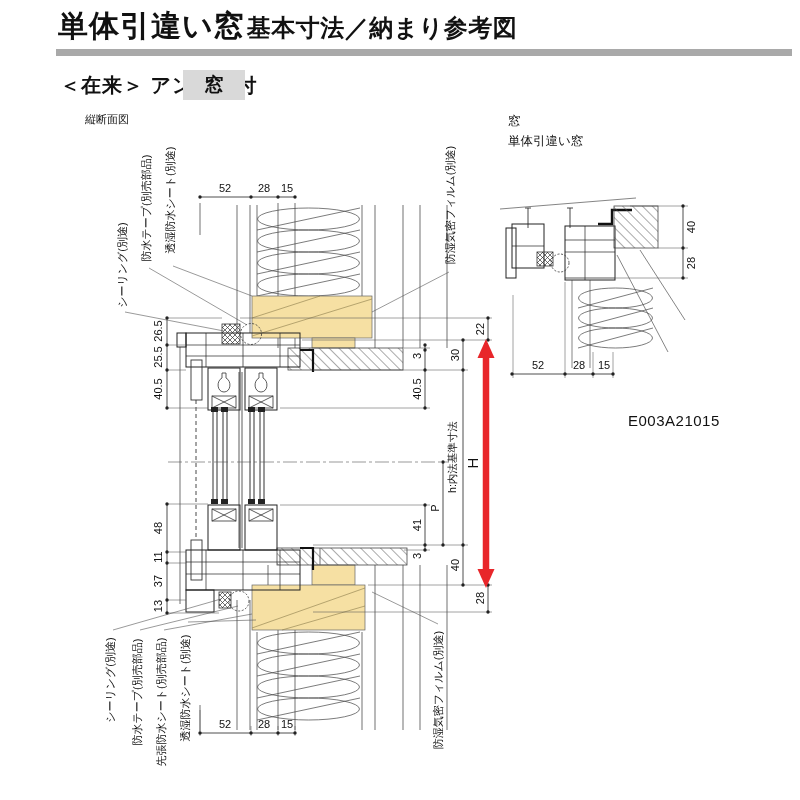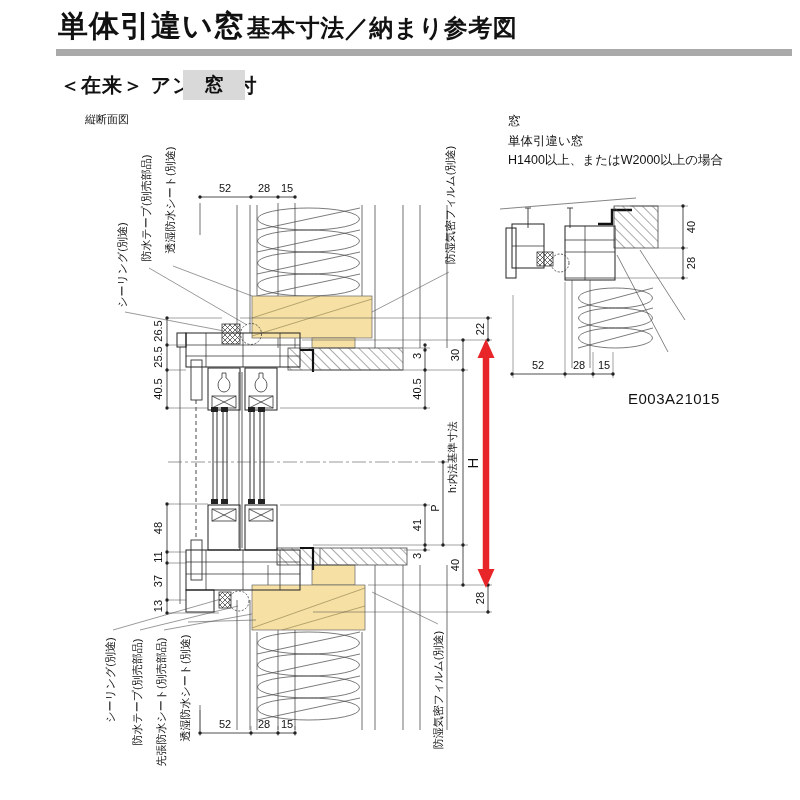--- a/index.html
+++ b/index.html
@@ -7,42 +7,41 @@
         font-family:"Liberation Sans","DejaVu Sans",sans-serif;color:#111;}
   .title-row{position:absolute;left:58px;top:6px;display:flex;align-items:baseline;gap:2px;}
   .title-main{font-size:30px;font-weight:900;letter-spacing:1px;}
   .title-sub{font-size:24px;font-weight:700;letter-spacing:0.5px;}
   .rule{position:absolute;left:56px;top:49px;width:736px;height:7px;background:#a9a9a9;}
   .variant{position:absolute;left:60px;top:72px;font-size:20px;font-weight:700;letter-spacing:1px;}
   .variant-box{position:absolute;left:183px;top:70px;width:62px;height:30px;background:#d9d9d9;
                display:flex;align-items:center;justify-content:center;font-size:19px;font-weight:700;}
   .section-label{position:absolute;left:85px;top:112px;font-size:11px;}
   .note{position:absolute;left:508px;top:112px;font-size:12.5px;line-height:19.5px;}
-  .code{position:absolute;left:628px;top:390px;font-size:15px;letter-spacing:0.5px;}
+  .code{position:absolute;left:628px;top:412px;font-size:15px;letter-spacing:0.5px;}
   svg{position:absolute;left:0;top:0;}
   text{stroke:none;}
 </style>
 </head>
 <body>
 
 <div class="page">
 
   <div class="title-row">
     <span class="title-main">単体引違い窓</span>
     <span class="title-sub">基本寸法／納まり参考図</span>
   </div>
   <div class="rule"></div>
   <div class="variant">＜在来＞ アングル付</div>
   <div class="variant-box">窓</div>
   <div class="section-label">縦断面図</div>
 
   <div class="note">
     <div>窓</div>
     <div>単体引違い窓</div>
-    <div>H1400以上、またはW2000以上の場合</div>
   </div>
   <div class="code">E003A21015</div>
 
   <svg width="800" height="800" viewBox="0 0 800 800">
     <defs>
       <pattern id="hatch" width="7" height="7" patternUnits="userSpaceOnUse" patternTransform="rotate(-45)">
         <line x1="0" y1="0" x2="0" y2="7" stroke="#555" stroke-width="1"></line>
       </pattern>
       <pattern id="xhatch" width="5" height="5" patternUnits="userSpaceOnUse">
         <path d="M0 0L5 5M5 0L0 5" stroke="#333" stroke-width="0.7" fill="none"></path>

